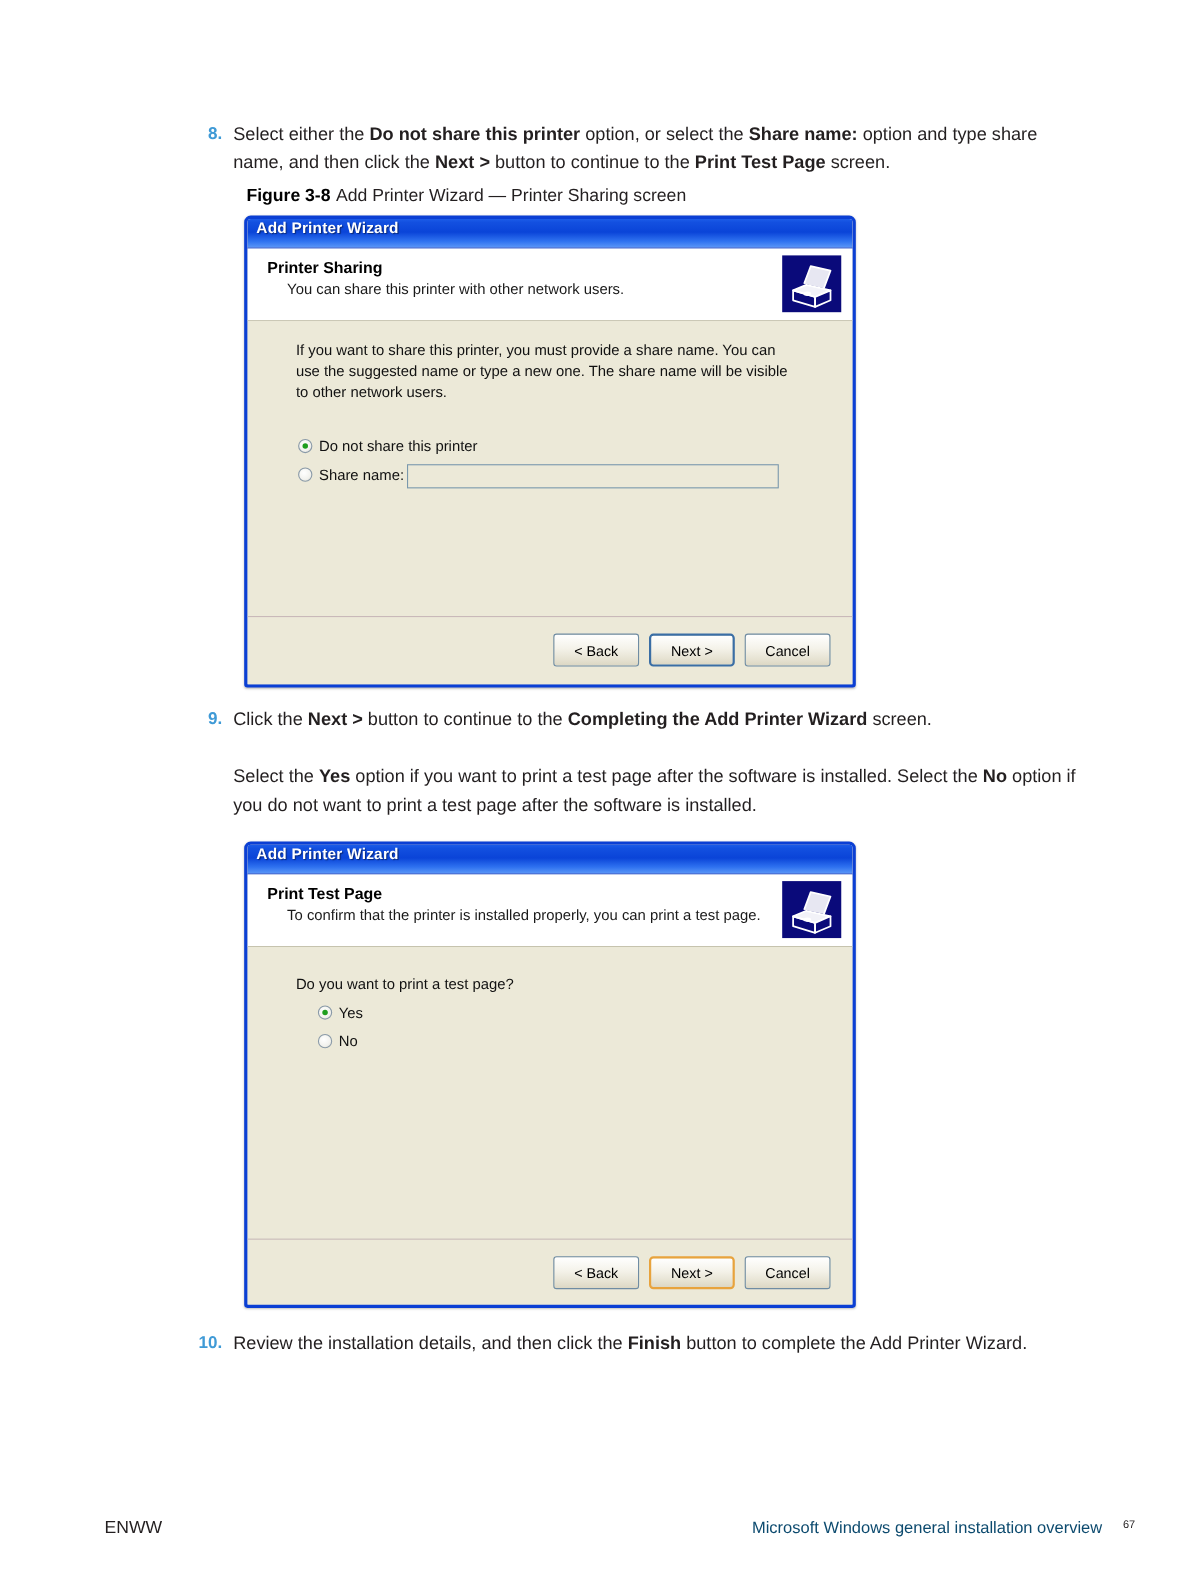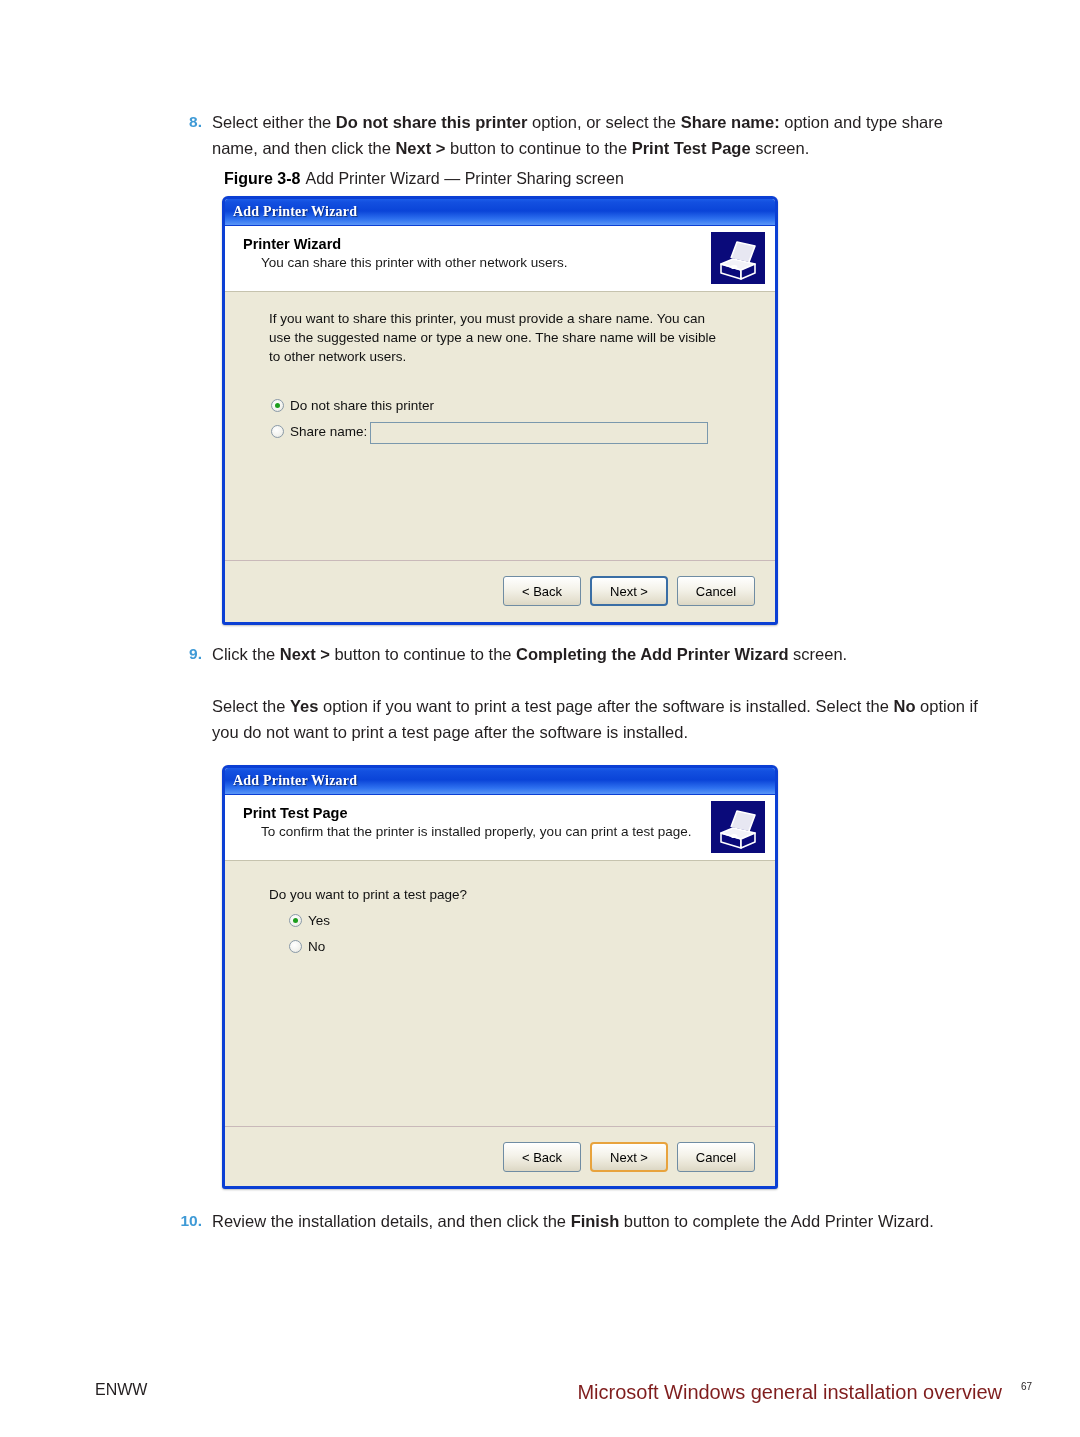--- a/index.html
+++ b/index.html
@@ -55,24 +55,23 @@
     box-sizing:border-box;
     border:3px solid #0b3fd4;
     border-radius:6px 6px 3px 3px;
     background:#ece9d8;
     overflow:hidden;
     box-shadow:0 1px 2px rgba(0,0,0,.25);
   }
   .titlebar{
     height:26px;
     background:linear-gradient(to bottom,#1c5ce8 0%,#1350e0 12%,#0a44d8 46%,#2f72f0 78%,#5a96f7 100%);
-    display:flex;align-items:center;
+    display:flex;
     padding:0 8px;
     border-bottom:1px solid #0b3fd4;
-    font-family:Liberation Serif, serif;
   }
   .titlebar .title{
     color:#ffffff;
     font-weight:bold;
     font-size:14px;
     letter-spacing:.2px;
     text-shadow:1px 1px 1px rgba(0,0,0,.45);
   }
   .dlg-header{
     background:#ffffff;
@@ -178,22 +177,22 @@
   }
   .footer-left{
     position:absolute;
     left:95px;top:14px;
     font-size:16px;
     color:#231f20;
   }
   .footer-right{
     position:absolute;
     right:78px;top:14px;
-    font-size:20px;
-    color:#7f1d1d;
+    font-size:15px;
+    color:#0c4a6e;
   }
   .footer-pageno{
     position:absolute;
     right:48px;top:14px;
     font-size:10px;
     color:#231f20;
   }
 </style>
 </head>
 <body>
@@ -211,21 +210,21 @@
     <span class="fignum">Figure 3-8</span><span>Add Printer Wizard — Printer Sharing screen</span>
   </div>
 
   <div class="dialog" style="left:222px; top:196px; width:556px; height:429px;">
 
     <div class="titlebar">
       <span class="title">Add Printer Wizard</span>
     </div>
 
     <div class="dlg-header">
-      <div class="h-title">Printer Wizard</div>
+      <div class="h-title">Printer Sharing</div>
       <div class="h-sub">You can share this printer with other network users.</div>
       <svg class="printer-icon" viewBox="0 0 54 52">
         <rect x="0" y="0" width="54" height="52" fill="#0a0a7a"></rect>
         <g fill="none" stroke="#ffffff" stroke-width="1.6" stroke-linejoin="round">
           <path d="M10 32 L10 41 L30 47 L30 38 Z" fill="#0a0a7a"></path>
           <path d="M10 32 L22 27 L44 32 L30 38 Z" fill="#ffffff" fill-opacity="0.95"></path>
           <path d="M30 38 L44 32 L44 41 L30 47 Z" fill="#0a0a7a"></path>
           <path d="M20 26 L26 10 L44 14 L38 30" fill="#ffffff" fill-opacity="0.9"></path>
         </g>
         <ellipse cx="23" cy="35" rx="3.4" ry="2" fill="#ffffff"></ellipse>

